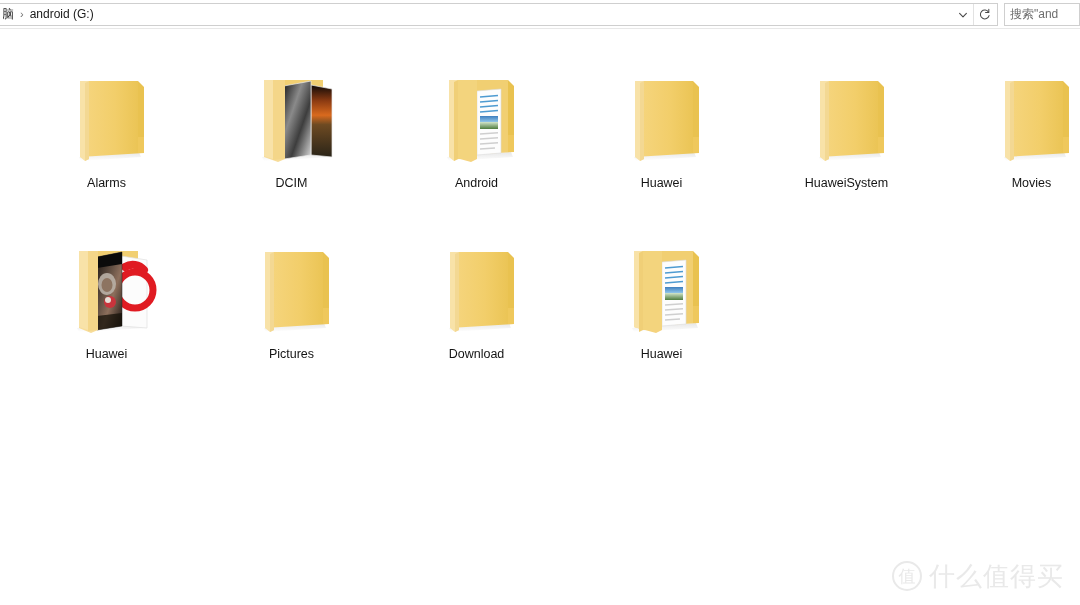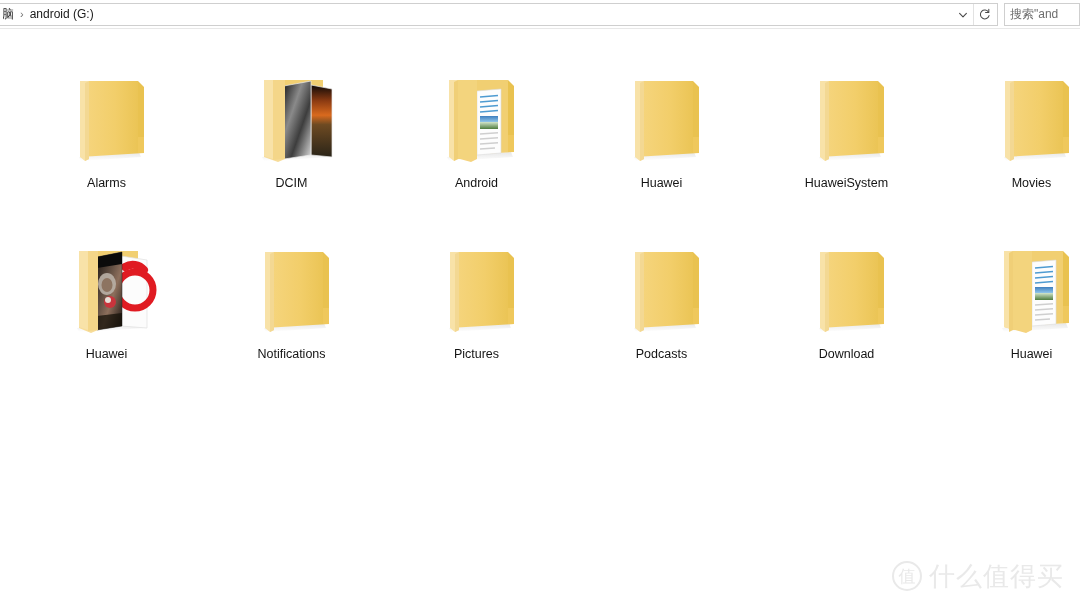--- a/index.html
+++ b/index.html
@@ -432,64 +432,36 @@
 
             <path d="M24 11 L43 11 L43 90 L24 87 Z" fill="#F6D986"></path>
             <path d="M43 11 L43 90 L36 93 L24 88 L24 11 Z" fill="#F7DC99"></path>
             <path d="M24 11 L33 11 L33 90 L24 87 Z" fill="#F8E2A8"></path>
             <path d="M33 11 L43 11 L43 90 L33 91 Z" fill="#F4D689"></path>
           </svg>
         </div>
         <div class="file-label">Huawei</div>
       </div>
 
+
       <div class="file-item">
         <div class="icon-wrap">
           <svg class="folder-svg" viewBox="0 0 104 104" aria-hidden="true">
             <path d="M24 88 L84 83 L86 88 L26 92 Z" fill="url(#gShadA)"></path>
             <path d="M25 12 L83 12 L83 68 L89 68 L89 84 L25 88 Z" fill="url(#gFrontA)"></path>
             <path d="M83 12 L83 68 L89 68 L89 18 Z" fill="#E9C250"></path>
             <path d="M83 68 L89 68 L89 84 L83 84 Z" fill="#EFC85C"></path>
             <path d="M25 12 L34 12 L34 90 L25 88 Z" fill="url(#gBackA)"></path>
             <path d="M34 12 L34 90 L30 92 L25 88 L25 12 Z" fill="#F8E2A8"></path>
             <path d="M34 12 L34 90 L30 92 L30 14 Z" fill="#F3D893"></path>
           </svg>
         </div>
-        <div class="file-label">Notifications</div>
-      </div>
-
-      <div class="file-item">
-        <div class="icon-wrap">
-          <svg class="folder-svg" viewBox="0 0 104 104" aria-hidden="true">
-            <path d="M24 88 L84 83 L86 88 L26 92 Z" fill="url(#gShadA)"></path>
-            <path d="M25 12 L83 12 L83 68 L89 68 L89 84 L25 88 Z" fill="url(#gFrontA)"></path>
-            <path d="M83 12 L83 68 L89 68 L89 18 Z" fill="#E9C250"></path>
-            <path d="M83 68 L89 68 L89 84 L83 84 Z" fill="#EFC85C"></path>
-            <path d="M25 12 L34 12 L34 90 L25 88 Z" fill="url(#gBackA)"></path>
-            <path d="M34 12 L34 90 L30 92 L25 88 L25 12 Z" fill="#F8E2A8"></path>
-            <path d="M34 12 L34 90 L30 92 L30 14 Z" fill="#F3D893"></path>
-          </svg>
-        </div>
         <div class="file-label">Pictures</div>
       </div>
 
-      <div class="file-item">
-        <div class="icon-wrap">
-          <svg class="folder-svg" viewBox="0 0 104 104" aria-hidden="true">
-            <path d="M24 88 L84 83 L86 88 L26 92 Z" fill="url(#gShadA)"></path>
-            <path d="M25 12 L83 12 L83 68 L89 68 L89 84 L25 88 Z" fill="url(#gFrontA)"></path>
-            <path d="M83 12 L83 68 L89 68 L89 18 Z" fill="#E9C250"></path>
-            <path d="M83 68 L89 68 L89 84 L83 84 Z" fill="#EFC85C"></path>
-            <path d="M25 12 L34 12 L34 90 L25 88 Z" fill="url(#gBackA)"></path>
-            <path d="M34 12 L34 90 L30 92 L25 88 L25 12 Z" fill="#F8E2A8"></path>
-            <path d="M34 12 L34 90 L30 92 L30 14 Z" fill="#F3D893"></path>
-          </svg>
-        </div>
-        <div class="file-label">Podcasts</div>
-      </div>
 
       <div class="file-item">
         <div class="icon-wrap">
           <svg class="folder-svg" viewBox="0 0 104 104" aria-hidden="true">
             <path d="M24 88 L84 83 L86 88 L26 92 Z" fill="url(#gShadA)"></path>
             <path d="M25 12 L83 12 L83 68 L89 68 L89 84 L25 88 Z" fill="url(#gFrontA)"></path>
             <path d="M83 12 L83 68 L89 68 L89 18 Z" fill="#E9C250"></path>
             <path d="M83 68 L89 68 L89 84 L83 84 Z" fill="#EFC85C"></path>
             <path d="M25 12 L34 12 L34 90 L25 88 Z" fill="url(#gBackA)"></path>
             <path d="M34 12 L34 90 L30 92 L25 88 L25 12 Z" fill="#F8E2A8"></path>

